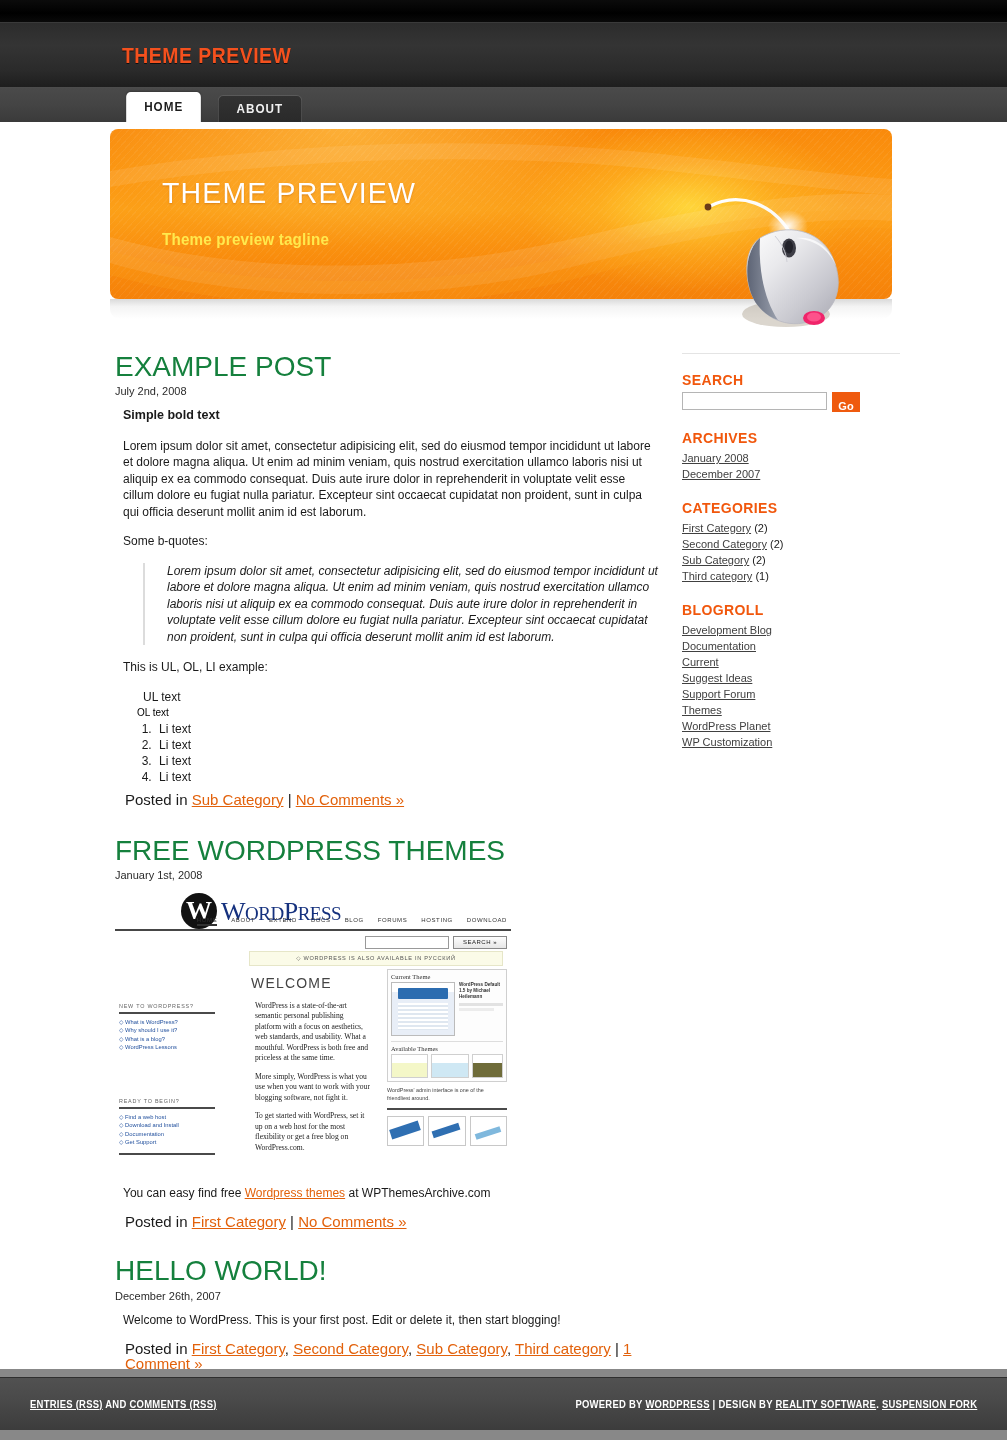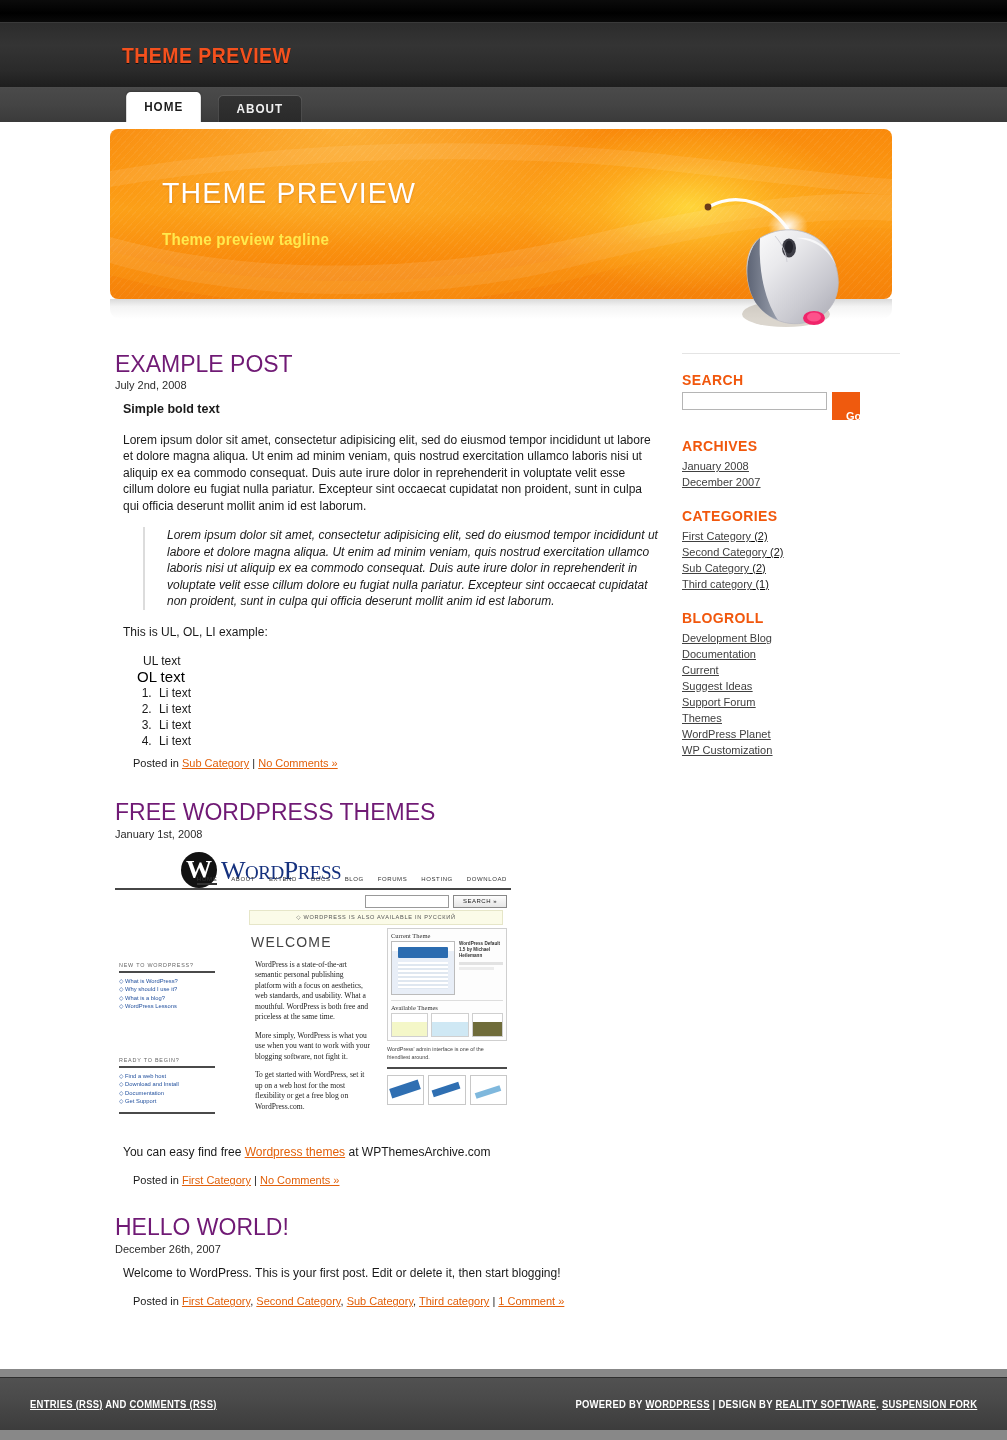--- a/index.html
+++ b/index.html
@@ -208,23 +208,23 @@
     flex: 0 0 218px;
     border-top: 1px solid #e4e4e4;
     padding-top: 18px;
     margin-top: 7px;
   }
 
   
   .post { margin-bottom: 4px; }
   .post-title {
     font-family: "Liberation Sans", sans-serif;
-    font-size: 23px;
+    font-size: 28px;
     font-weight: normal;
-    color: #701a75;
+    color: #15803d;
     margin: 0 0 2px 5px;
     text-transform: uppercase;
     letter-spacing: 0px;
     line-height: 1.15;
   }
   .post-date {
     font-size: 11px;
     color: #2b2b2b;
     margin: 0 0 10px 5px;
   }
@@ -249,26 +249,26 @@
     font-style: italic;
     font-size: 11.5px;
     line-height: 17px;
     color: #1a1a1a;
     margin: 0;
   }
   .ul-demo { margin: 0 0 0 28px; padding: 0; list-style: none; }
   .ul-demo > li { font-size: 12px; line-height: 16px; color: #1a1a1a; }
   .ol-demo { margin: 0 0 0 22px; padding: 0 0 0 18px; list-style: decimal; }
   .ol-demo > li { font-size: 12px; line-height: 16px; color: #1a1a1a; padding-left: 4px; }
-  .nested-label { margin-left: 22px; font-size: 15px; line-height: 16px; }
+  .nested-label { margin-left: 22px; font-size: 10px; line-height: 16px; }
 
   .post-meta {
-    font-size: 11px;
+    font-size: 15px;
     color: #1a1a1a;
-    margin: 7px 0 0 23px;
+    margin: 7px 0 0 15px;
     line-height: 15px;
   }
   .post-meta a {
     color: #e2610b;
     text-decoration: underline;
   }
   .post-body a.inline-link {
     color: #e2610b;
     text-decoration: underline;
   }
@@ -479,23 +479,23 @@
     height: 20px;
     background: #ef5a0e;
     border: none;
     color: #ffffff;
     font-family: "Liberation Sans", sans-serif;
     font-size: 11px;
     font-weight: bold;
     cursor: pointer;
     line-height: 20px;
     text-align: center;
-    padding: 14px;
-  }
-  .sb-list { list-style: none; margin: 0; padding: 0; text-decoration: underline; }
+    padding: 4px;
+  }
+  .sb-list { list-style: none; margin: 0; padding: 0; }
   .sb-list li { font-size: 11px; line-height: 16px; color: #1a1a1a; }
   .sb-list li a {
     color: #404040;
     text-decoration: underline;
   }
   .sb-count { color: #1a1a1a; }
 
   
   .footer-outer {
     position: absolute;
@@ -611,20 +611,21 @@
   <div class="content-row">
 
     <div class="posts-col">
 
       <div class="post">
         <h2 class="post-title">Example Post</h2>
         <div class="post-date">July 2nd, 2008</div>
         <div class="post-body">
           <p class="bold-line">Simple bold text</p>
           <p>Lorem ipsum dolor sit amet, consectetur adipisicing elit, sed do eiusmod tempor incididunt ut labore et dolore magna aliqua. Ut enim ad minim veniam, quis nostrud exercitation ullamco laboris nisi ut aliquip ex ea commodo consequat. Duis aute irure dolor in reprehenderit in voluptate velit esse cillum dolore eu fugiat nulla pariatur. Excepteur sint occaecat cupidatat non proident, sunt in culpa qui officia deserunt mollit anim id est laborum.</p>
+          <p>Some b-quotes:</p>
           <blockquote>
             <p>Lorem ipsum dolor sit amet, consectetur adipisicing elit, sed do eiusmod tempor incididunt ut labore et dolore magna aliqua. Ut enim ad minim veniam, quis nostrud exercitation ullamco laboris nisi ut aliquip ex ea commodo consequat. Duis aute irure dolor in reprehenderit in voluptate velit esse cillum dolore eu fugiat nulla pariatur. Excepteur sint occaecat cupidatat non proident, sunt in culpa qui officia deserunt mollit anim id est laborum.</p>
           </blockquote>
           <p>This is UL, OL, LI example:</p>
           <ul class="ul-demo">
             <li>UL text</li>
           </ul>
           <div class="nested-label">OL text</div>
           <ol class="ol-demo">
             <li>Li text</li>

